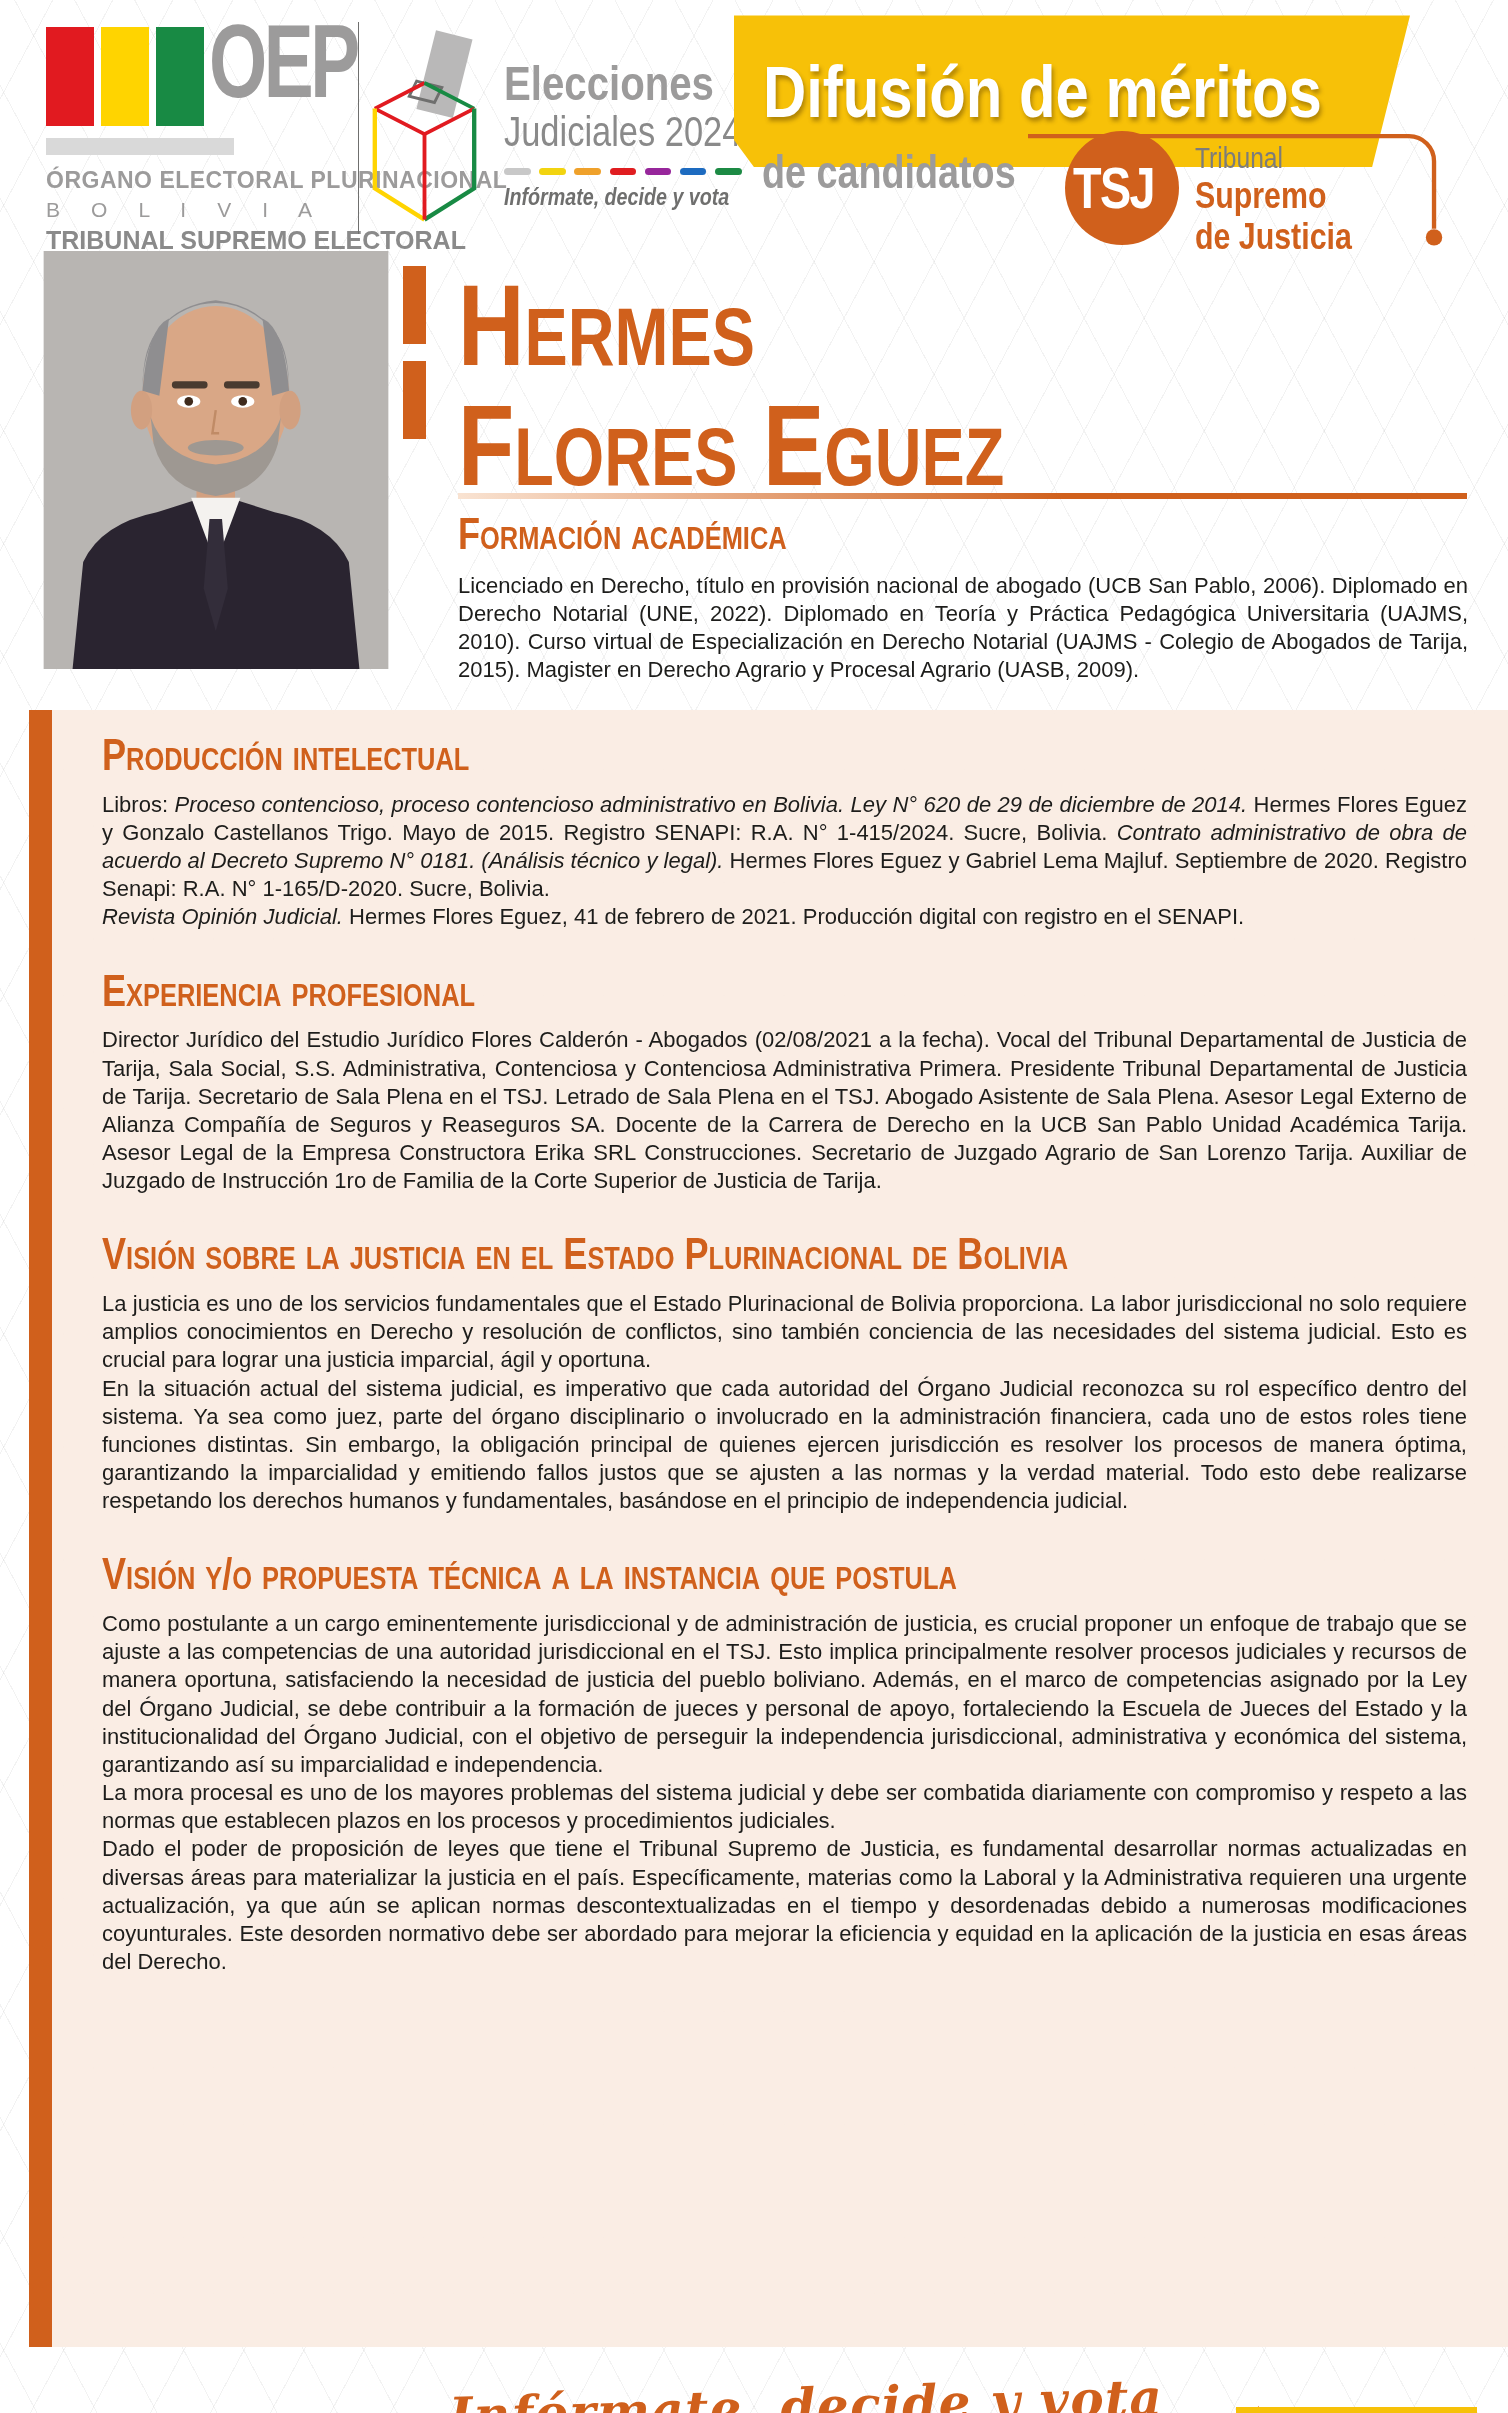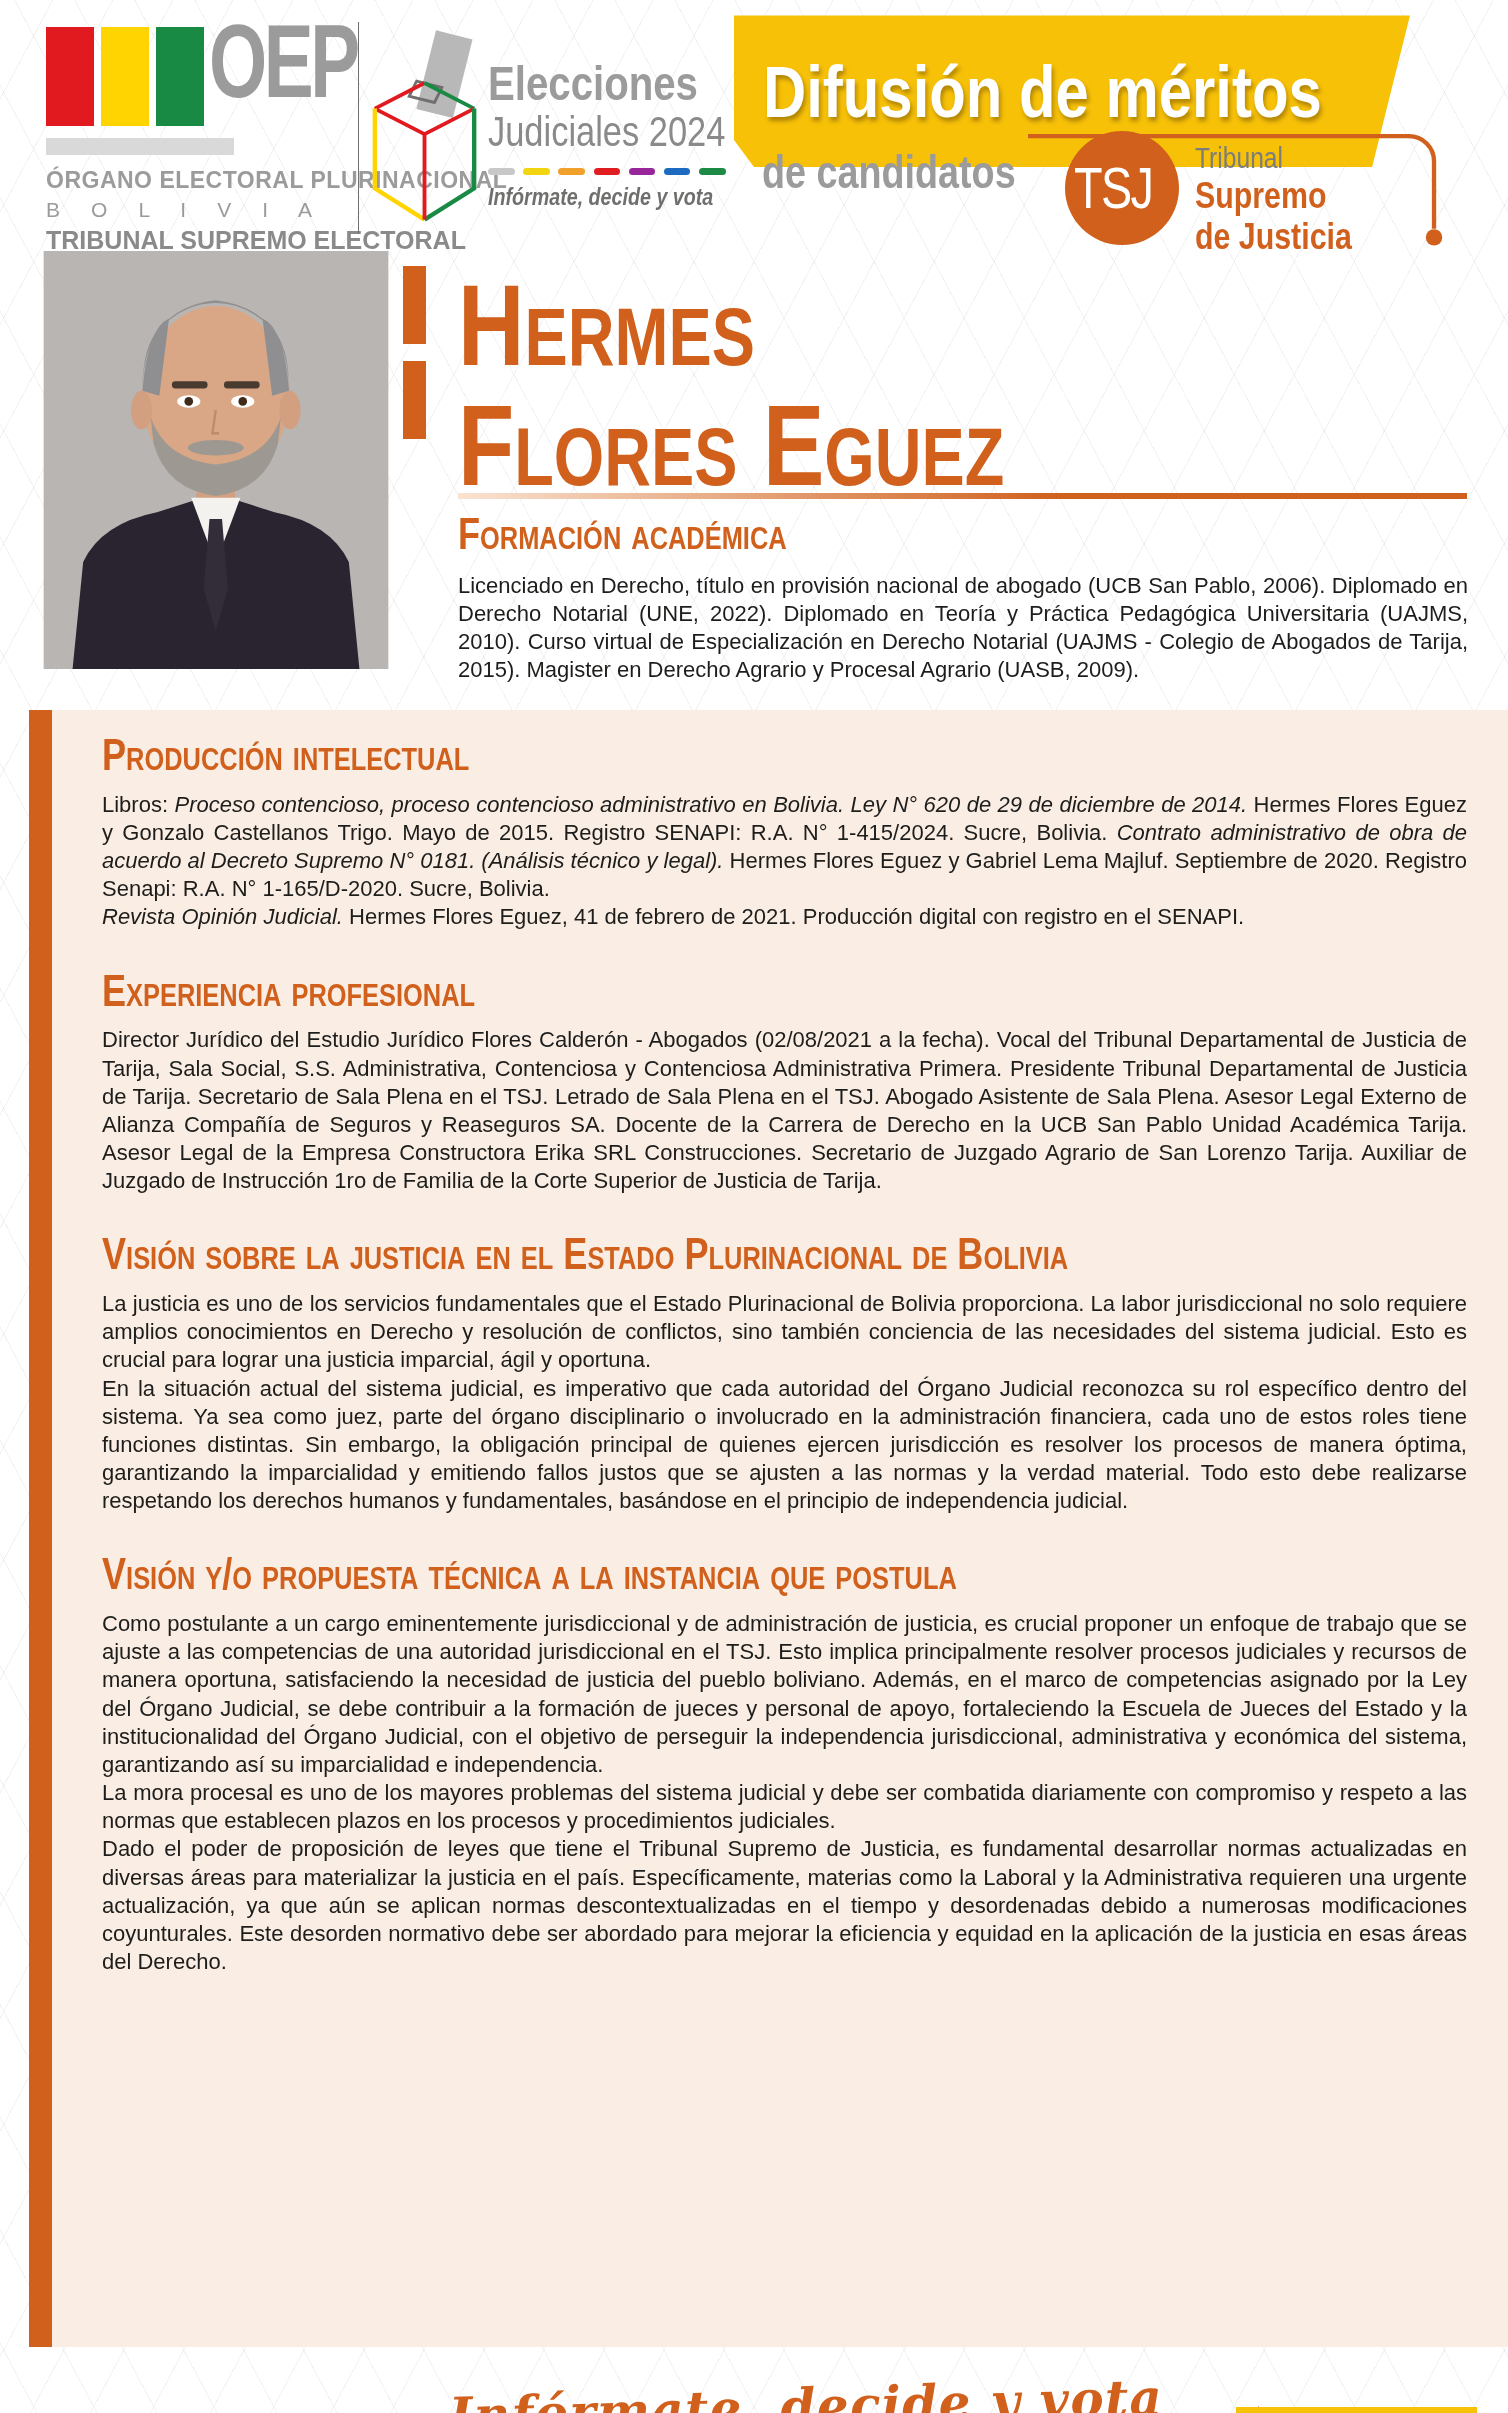--- a/index.html
+++ b/index.html
@@ -24,36 +24,36 @@
   .bar-green{background:var(--flag-green);}
   .oep-underbar{position:absolute;left:46px;top:138px;width:188px;height:17.4px;background:#d9d9d9;}
   .oep-acronym{position:absolute;left:209px;top:8.7px;font-size:104px;font-weight:bold;color:#9c9b9b;letter-spacing:-4.8px;line-height:1;}
   .oep-acronym .cx{transform:scaleX(.72);}
   .oep-org{position:absolute;left:46px;top:167px;font-size:23px;font-weight:bold;color:#9c9b9b;letter-spacing:0.5px;}
   .oep-country{position:absolute;left:46px;top:198px;font-size:21px;color:#9c9b9b;letter-spacing:12.6px;}
   .oep-tse{position:absolute;left:46px;top:226px;font-size:25px;font-weight:bold;color:#8a8a8a;letter-spacing:0;}
   .v-divider{position:absolute;left:358px;top:22px;width:1.4px;height:212px;background:#6f6f6e;}
 
   .ballot-icon{position:absolute;left:369px;top:29px;}
-  .ej-block{position:absolute;left:488px;top:58px;width:251px;text-decoration:underline;}
+  .ej-block{position:absolute;left:504px;top:58px;width:251px;text-decoration:underline;}
   .ej-line1{font-size:49px;font-weight:bold;color:#9c9b9b;line-height:1.05;}
   .ej-line2{font-size:42px;color:#8a8a8a;line-height:1.1;}
   .ej-dashes{display:flex;gap:8.7px;margin:12.6px 0 7.7px 0;}
   .ej-dashes div{width:26.5px;height:7.2px;border-radius:3.9px;}
   .ej-tagline{font-size:24px;font-weight:bold;font-style:italic;color:#6f6f6e;}
 
   .banner{position:absolute;left:734px;top:15.4px;width:676px;height:152px;background:var(--banner-yellow);
     clip-path:polygon(0 0,100% 0,calc(100% - 38px) 100%,3% 100%,0 82%);
     display:flex;align-items:center;padding-left:29px;box-sizing:border-box;}
   .banner-title{font-size:73px;font-weight:bold;color:#ffffff;text-shadow:2.4px 3.9px 4.8px rgba(90,60,0,.45);}
   .banner-sub{position:absolute;left:746px;top:145px;font-size:46px;font-weight:bold;color:#9c9b9b;margin-left:16px;}
 
   .tsj-badge{position:absolute;left:1065px;top:131px;width:114px;height:114px;border-radius:50%;
     background:var(--accent);display:flex;align-items:center;justify-content:center;}
-  .tsj-acronym{font-size:57px;font-weight:normal;color:#fff;letter-spacing:-1.9px;}
+  .tsj-acronym{font-size:57px;font-weight:bold;color:#fff;letter-spacing:-1.9px;}
   .tsj-l1{position:absolute;left:1195px;top:141px;font-size:30px;font-weight:normal;color:#7c7c7b;}
   .tsj-l2{position:absolute;left:1195px;top:175px;font-size:37px;font-weight:bold;color:var(--accent);}
   .tsj-l3{position:absolute;left:1195px;top:216px;font-size:37px;font-weight:bold;color:var(--accent);}
   .connector{position:absolute;left:1028px;top:133px;}
 
   
   .photo{position:absolute;left:43px;top:251px;width:346px;height:418px;}
   .deco-sq1,.deco-sq2{position:absolute;left:403px;width:23px;height:78px;background:var(--accent);}
   .deco-sq1{top:266px;}
   .deco-sq2{top:361px;}

